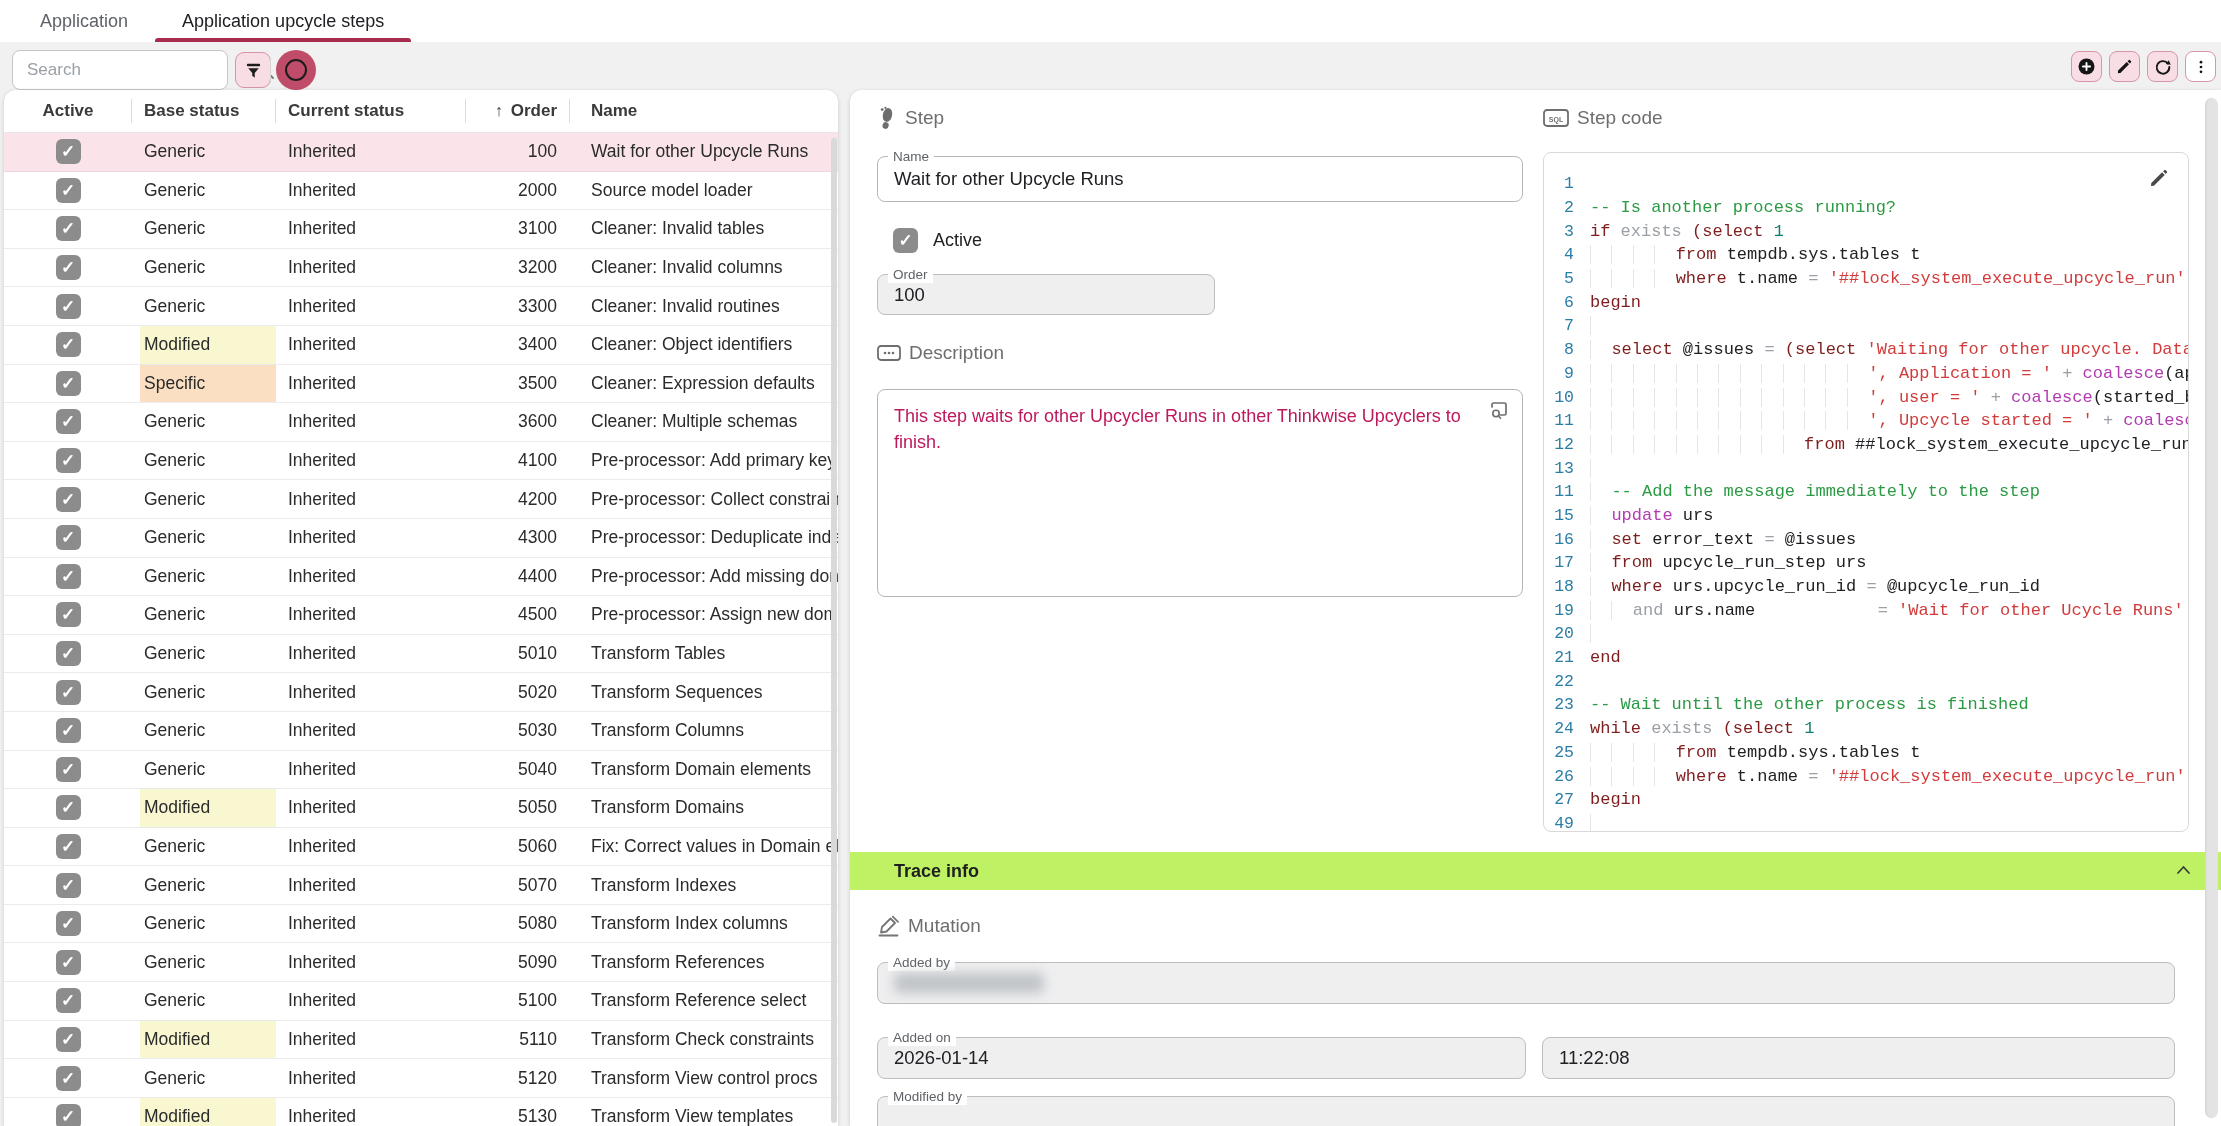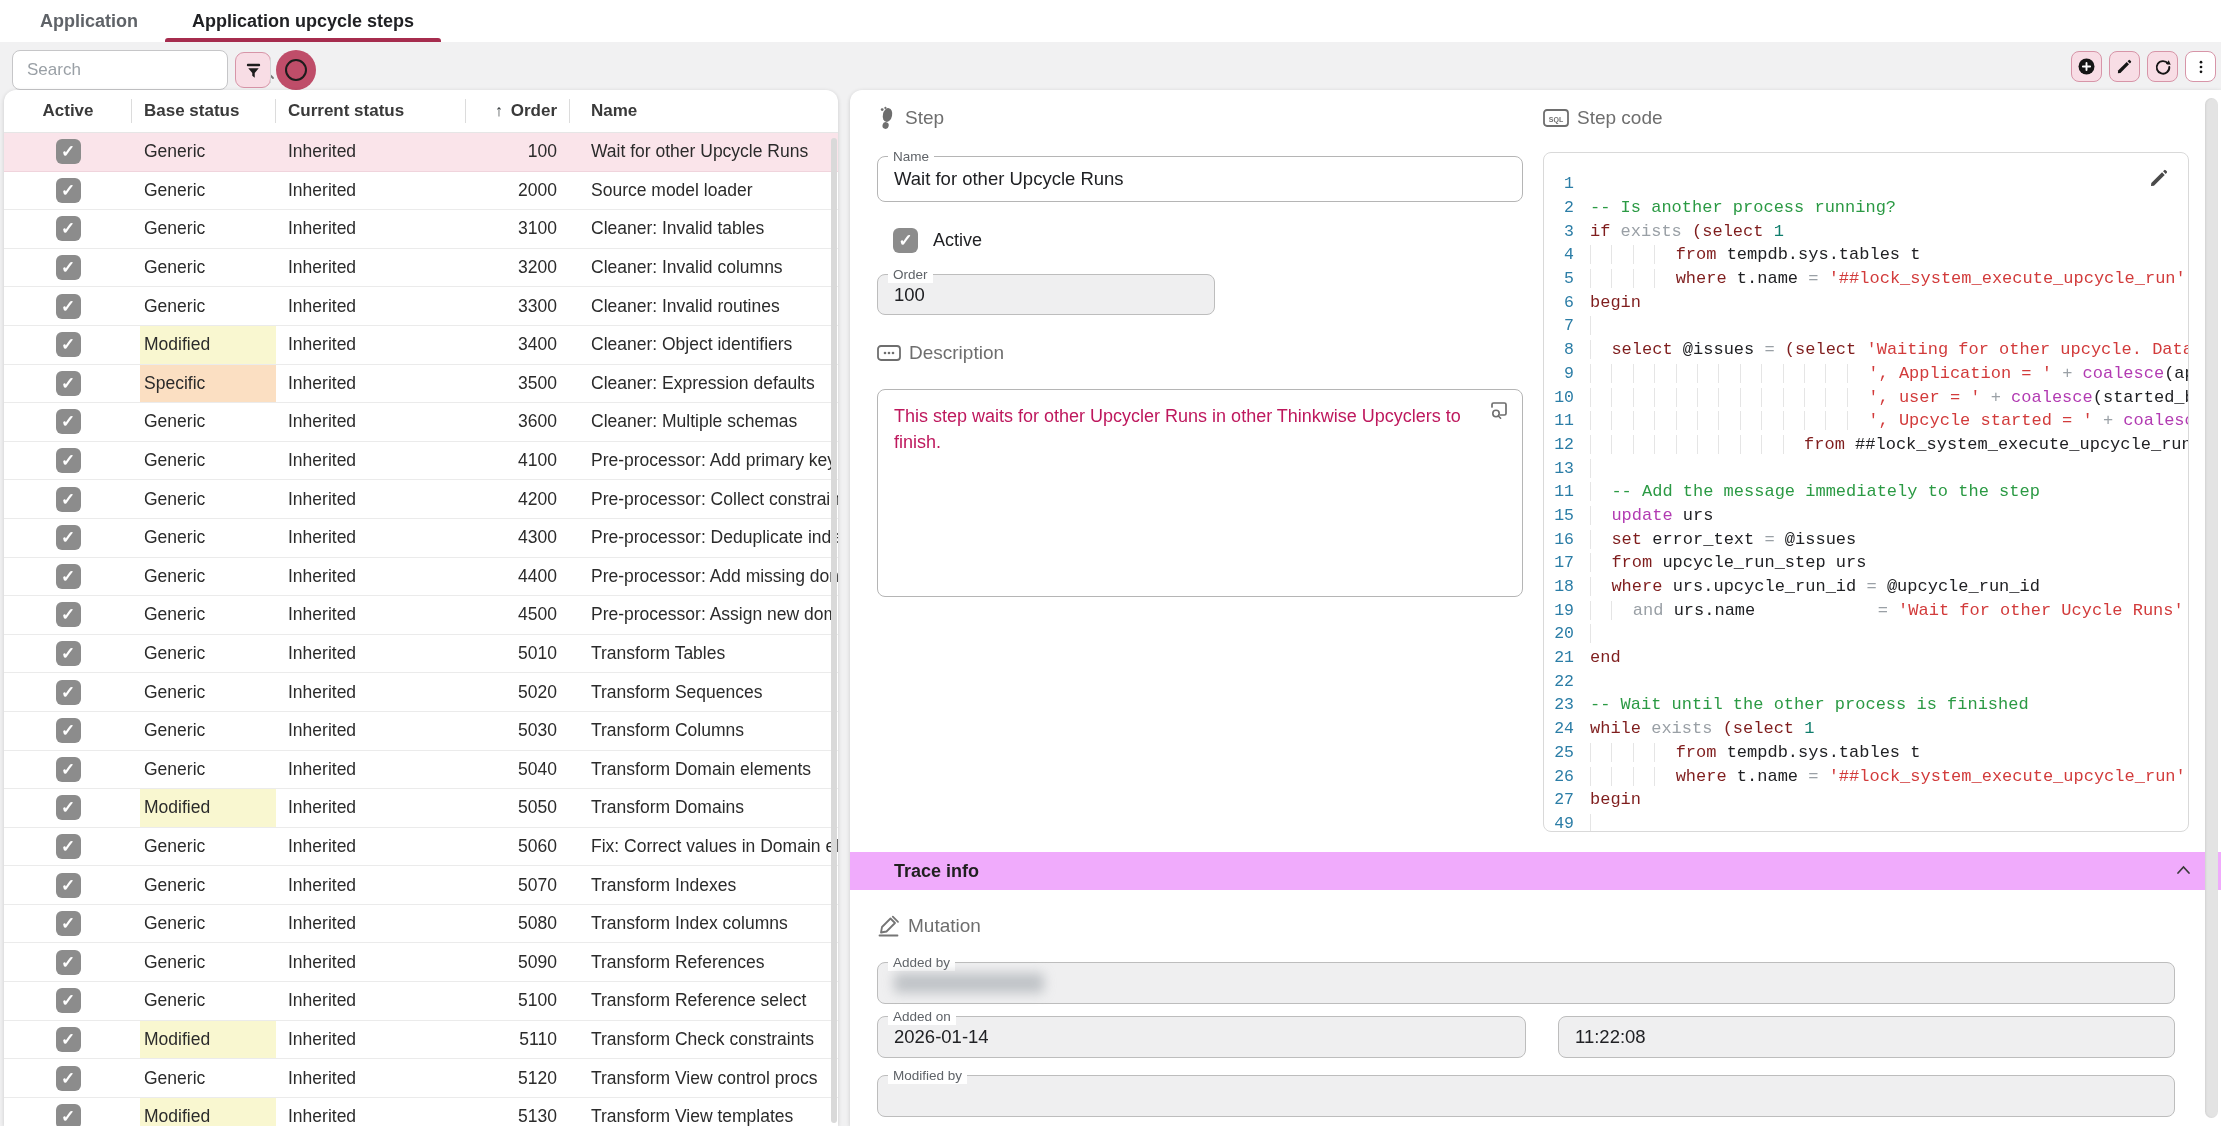--- a/index.html
+++ b/index.html
@@ -1,21 +1,21 @@
 <!DOCTYPE html>
 <html><head>
 <meta charset="utf-8">
 <style>
   * { margin:0; padding:0; box-sizing:border-box; }
   html,body { width:2221px; height:1126px; overflow:hidden; }
   body { font-family:"Liberation Sans", sans-serif; background:#f1f1f2; position:relative; color:#202124; }
 
   
   .tabbar { position:absolute; left:0; top:0; width:2221px; height:42px; background:#fff; display:flex; align-items:stretch; }
-  .tab { position:relative; display:flex; align-items:center; padding:0 27px; font-size:18px; font-weight:700; color:#5f6368; cursor:pointer; }
+  .tab { position:relative; display:flex; align-items:center; padding:0 27px; font-size:18px; font-weight:400; color:#5f6368; cursor:pointer; }
   .tab.first { margin-left:13px; }
   .tab.active { color:#202124; }
   .tab.active .tab-underline { position:absolute; left:0; right:0; bottom:0; height:4px; border-radius:3px 3px 0 0; background:#a62c4e; }
 
   
   .toolbar { position:absolute; left:8px; top:42px; width:2221px; height:48px; }
   .search-wrap { position:absolute; left:4px; top:8px; width:216px; height:40px; background:#fff; border:1px solid #c6c6c8; border-radius:8px; display:flex; align-items:center; }
   .search-input { flex:1; border:none; outline:none; background:transparent; font-family:"Liberation Sans",sans-serif; font-size:17px; color:#202124; padding:0 6px 0 14px; }
   .search-input::placeholder { color:#9aa0a6; }
   .search-icon { width:22px; height:22px; margin-right:10px; flex:none; }
@@ -79,28 +79,28 @@
   .code-box { margin-top:20px; height:680px; border:1px solid #d9d9d9; border-radius:8px; background:#fff; position:relative; overflow:hidden; padding-top:19px; }
   .cline { display:flex; height:23.7px; align-items:center; }
   .ln { width:46px; flex:none; text-align:right; padding-right:16px; font-family:"Liberation Mono","DejaVu Sans Mono",monospace; font-size:16.5px; color:#2b7da6; }
   .lc { flex:1; overflow:hidden; white-space:pre; font-family:"Liberation Mono","DejaVu Sans Mono",monospace; font-size:17px; color:#202124; }
   .ind { border-left:1px solid #e5e5e5; }
   .c-kw { color:#7f1d1d; } .c-gr { color:#9aa0a6; } .c-str { color:#d23b3b; }
   .c-fn { color:#b23bb2; } .c-com { color:#2b9a44; } .c-num { color:#0f7d6c; } .c-id { color:#202124; }
   .code-edit { position:absolute; top:14px; right:18px; cursor:pointer; }
 
   
-  .trace-bar { margin-top:20px; height:38px; background:#f0abfc; display:flex; align-items:center; position:relative; cursor:pointer; }
+  .trace-bar { margin-top:20px; height:38px; background:#bef264; display:flex; align-items:center; position:relative; cursor:pointer; }
   .trace-bar .t-label { margin-left:44px; font-size:18px; font-weight:700; color:#1f1f1f; }
   .trace-chevron { position:absolute; right:30px; top:13px; }
   .mutation { padding:0 46px 0 27px; }
   .mut-head { margin-top:22px; }
   .addedby-field { margin-top:22px; height:42px; display:flex; align-items:center; padding:0 16px; }
   .redacted { width:150px; height:20px; background:#9aa0a6; opacity:.55; border-radius:4px; filter:blur(6px); }
-  .dt-row { margin-top:12px; display:flex; gap:32px; }
+  .dt-row { margin-top:33px; display:flex; gap:16px; }
   .date-field { width:649px; height:42px; flex:none; }
   .time-field { flex:1; height:42px; }
   .modby-field { margin-top:17px; height:42px; }
 </style>
 </head>
 <body>
 
 <div class="tabbar">
   <div class="tab first">
     <span>Application</span>

